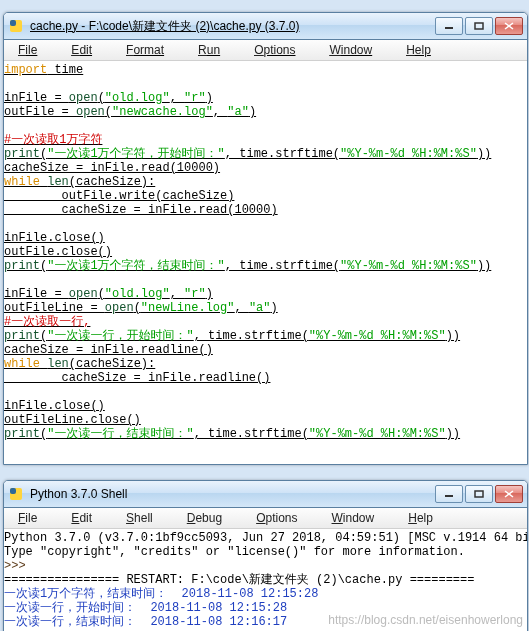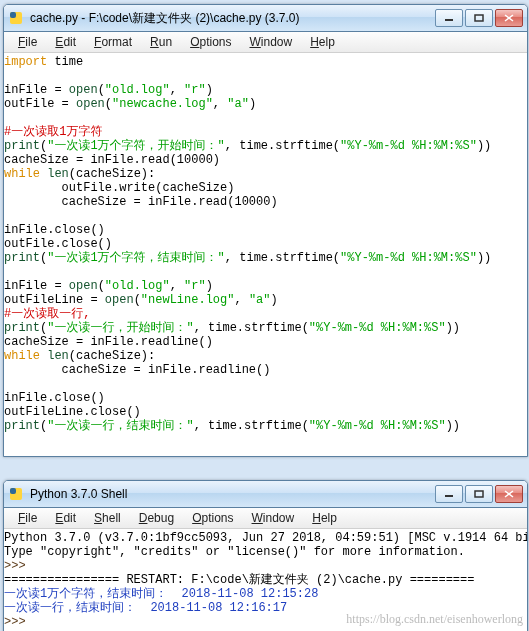--- a/index.html
+++ b/index.html
@@ -4,39 +4,39 @@
 <style>
   body { margin:0; padding:0; font-family: "Segoe UI", Tahoma, sans-serif; background:#d6e5f5; width:529px; height:631px; overflow:hidden; }
   .window { position:absolute; background:#fff; border:1px solid #5a7fa0; border-radius:5px 5px 0 0; box-shadow:0 0 3px rgba(0,0,0,.3); }
   .titlebar { height:26px; background:linear-gradient(#eaf3fc,#cfe3f7 45%,#b9d6f0 46%,#d4e7f8); border-bottom:1px solid #5a7fa0; display:flex; align-items:center; padding:0 4px; border-radius:4px 4px 0 0; }
   .titlebar .icon { width:16px; height:16px; margin-right:6px; }
   .titlebar .title { font-size:12px; color:#000; flex:1; white-space:nowrap; overflow:hidden; }
   .winbtns { display:flex; gap:2px; }
   .winbtn { width:26px; height:16px; border:1px solid #6a8fb0; border-radius:2px; background:linear-gradient(#f5faff,#d0e4f5); display:flex; align-items:center; justify-content:center; }
   .winbtn.close { background:linear-gradient(#f5c4c0,#e78b82 45%,#d9695e 46%,#e99a92); border-color:#a04038; }
   .winbtn svg { display:block; }
-  .menubar { height:20px; background:linear-gradient(#fdfdfd,#ececec); border-bottom:1px solid #d0d0d0; display:flex; align-items:center; padding:0 6px; gap:2px; font-size:12px; color:#222; }
+  .menubar { height:20px; background:linear-gradient(#fdfdfd,#ececec); border-bottom:1px solid #d0d0d0; display:flex; align-items:center; padding:0 6px; gap:18px; font-size:12px; color:#222; }
   .menubar span { padding:1px 8px; text-decoration:underline; text-decoration-color:transparent; }
   .menubar span::first-letter { text-decoration:underline; }
   .content { padding:2px 0; font-family:"Courier New",monospace; font-size:12px; line-height:14px; white-space:pre; color:#000; overflow:hidden; }
   .kw { color:#d88c00; }
   .str { color:#00a000; }
   .cm { color:#d00000;text-align:right; }
   .fn { color:#14532d; }
   .shell-out { color:#2040c0; }
   .prompt { color:#604020; }
   .restart { color:#000; }
-  .watermark { position:absolute; right:6px; bottom:4px; font-size:12px; color:rgba(120,120,120,.5); font-family:Liberation Serif, serif; }
+  .watermark { position:absolute; right:6px; bottom:4px; font-size:12px; color:rgba(120,120,120,.5); font-family:Liberation Sans, sans-serif; }
   .pyicon-bg { fill:#ffd43b; }
   .pyicon-fg { fill:#306998; }
 </style>
 </head>
 <body>
 
-<div class="window" style="left:3px; top:4px; width:523px; height:451px;">
+<div class="window" style="left:3px; top:12px; width:523px; height:451px;text-decoration:underline;">
   <div class="titlebar">
     <span class="icon">
       <svg width="16" height="16" viewBox="0 0 16 16">
           <rect x="2" y="2" width="12" height="12" rx="2" class="pyicon-bg"></rect>
           <rect x="2" y="2" width="6" height="6" rx="2" class="pyicon-fg"></rect>
         </svg>
     </span>
     <span class="title">cache.py - F:\code\新建文件夹 (2)\cache.py (3.7.0)</span>
     <div class="winbtns">
       <div class="winbtn">
@@ -131,17 +131,18 @@
       <span>Debug</span>
       <span>Options</span>
       <span>Window</span>
       <span>Help</span>
     </div>
   <div class="content" id="shell-area"><span>Python 3.7.0 (v3.7.0:1bf9cc5093, Jun 27 2018, 04:59:51) [MSC v.1914 64 bit)] on win32
 </span><span>Type "copyright", "credits" or "license()" for more information.
 </span><span class="prompt">&gt;&gt;&gt;
 </span><span class="restart">================ RESTART: F:\code\新建文件夹 (2)\cache.py =========
 </span><span class="shell-out">一次读1万个字符，结束时间：  2018-11-08 12:15:28
+</span><span class="shell-out">一次读一行，开始时间：  2018-11-08 12:15:28
 </span><span class="shell-out">一次读一行，结束时间：  2018-11-08 12:16:17
 </span><span class="prompt">&gt;&gt;&gt;</span></div>
 </div>
 
 <div class="watermark">https://blog.csdn.net/eisenhowerlong</div>
 
 </body></html>

